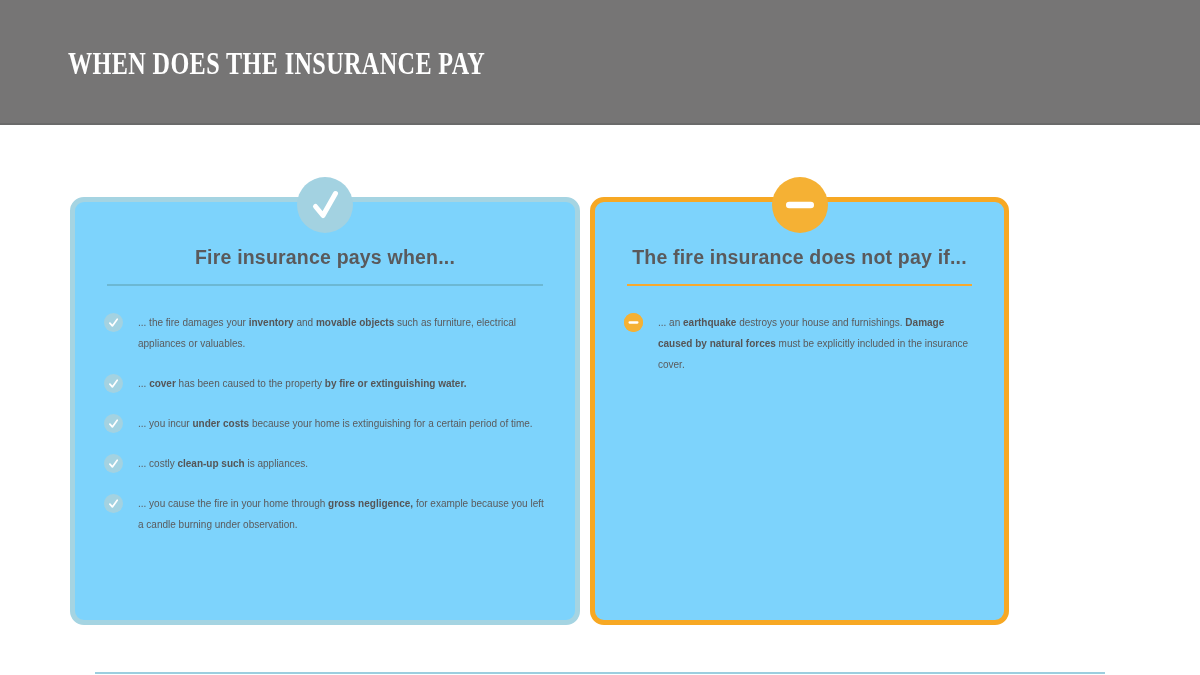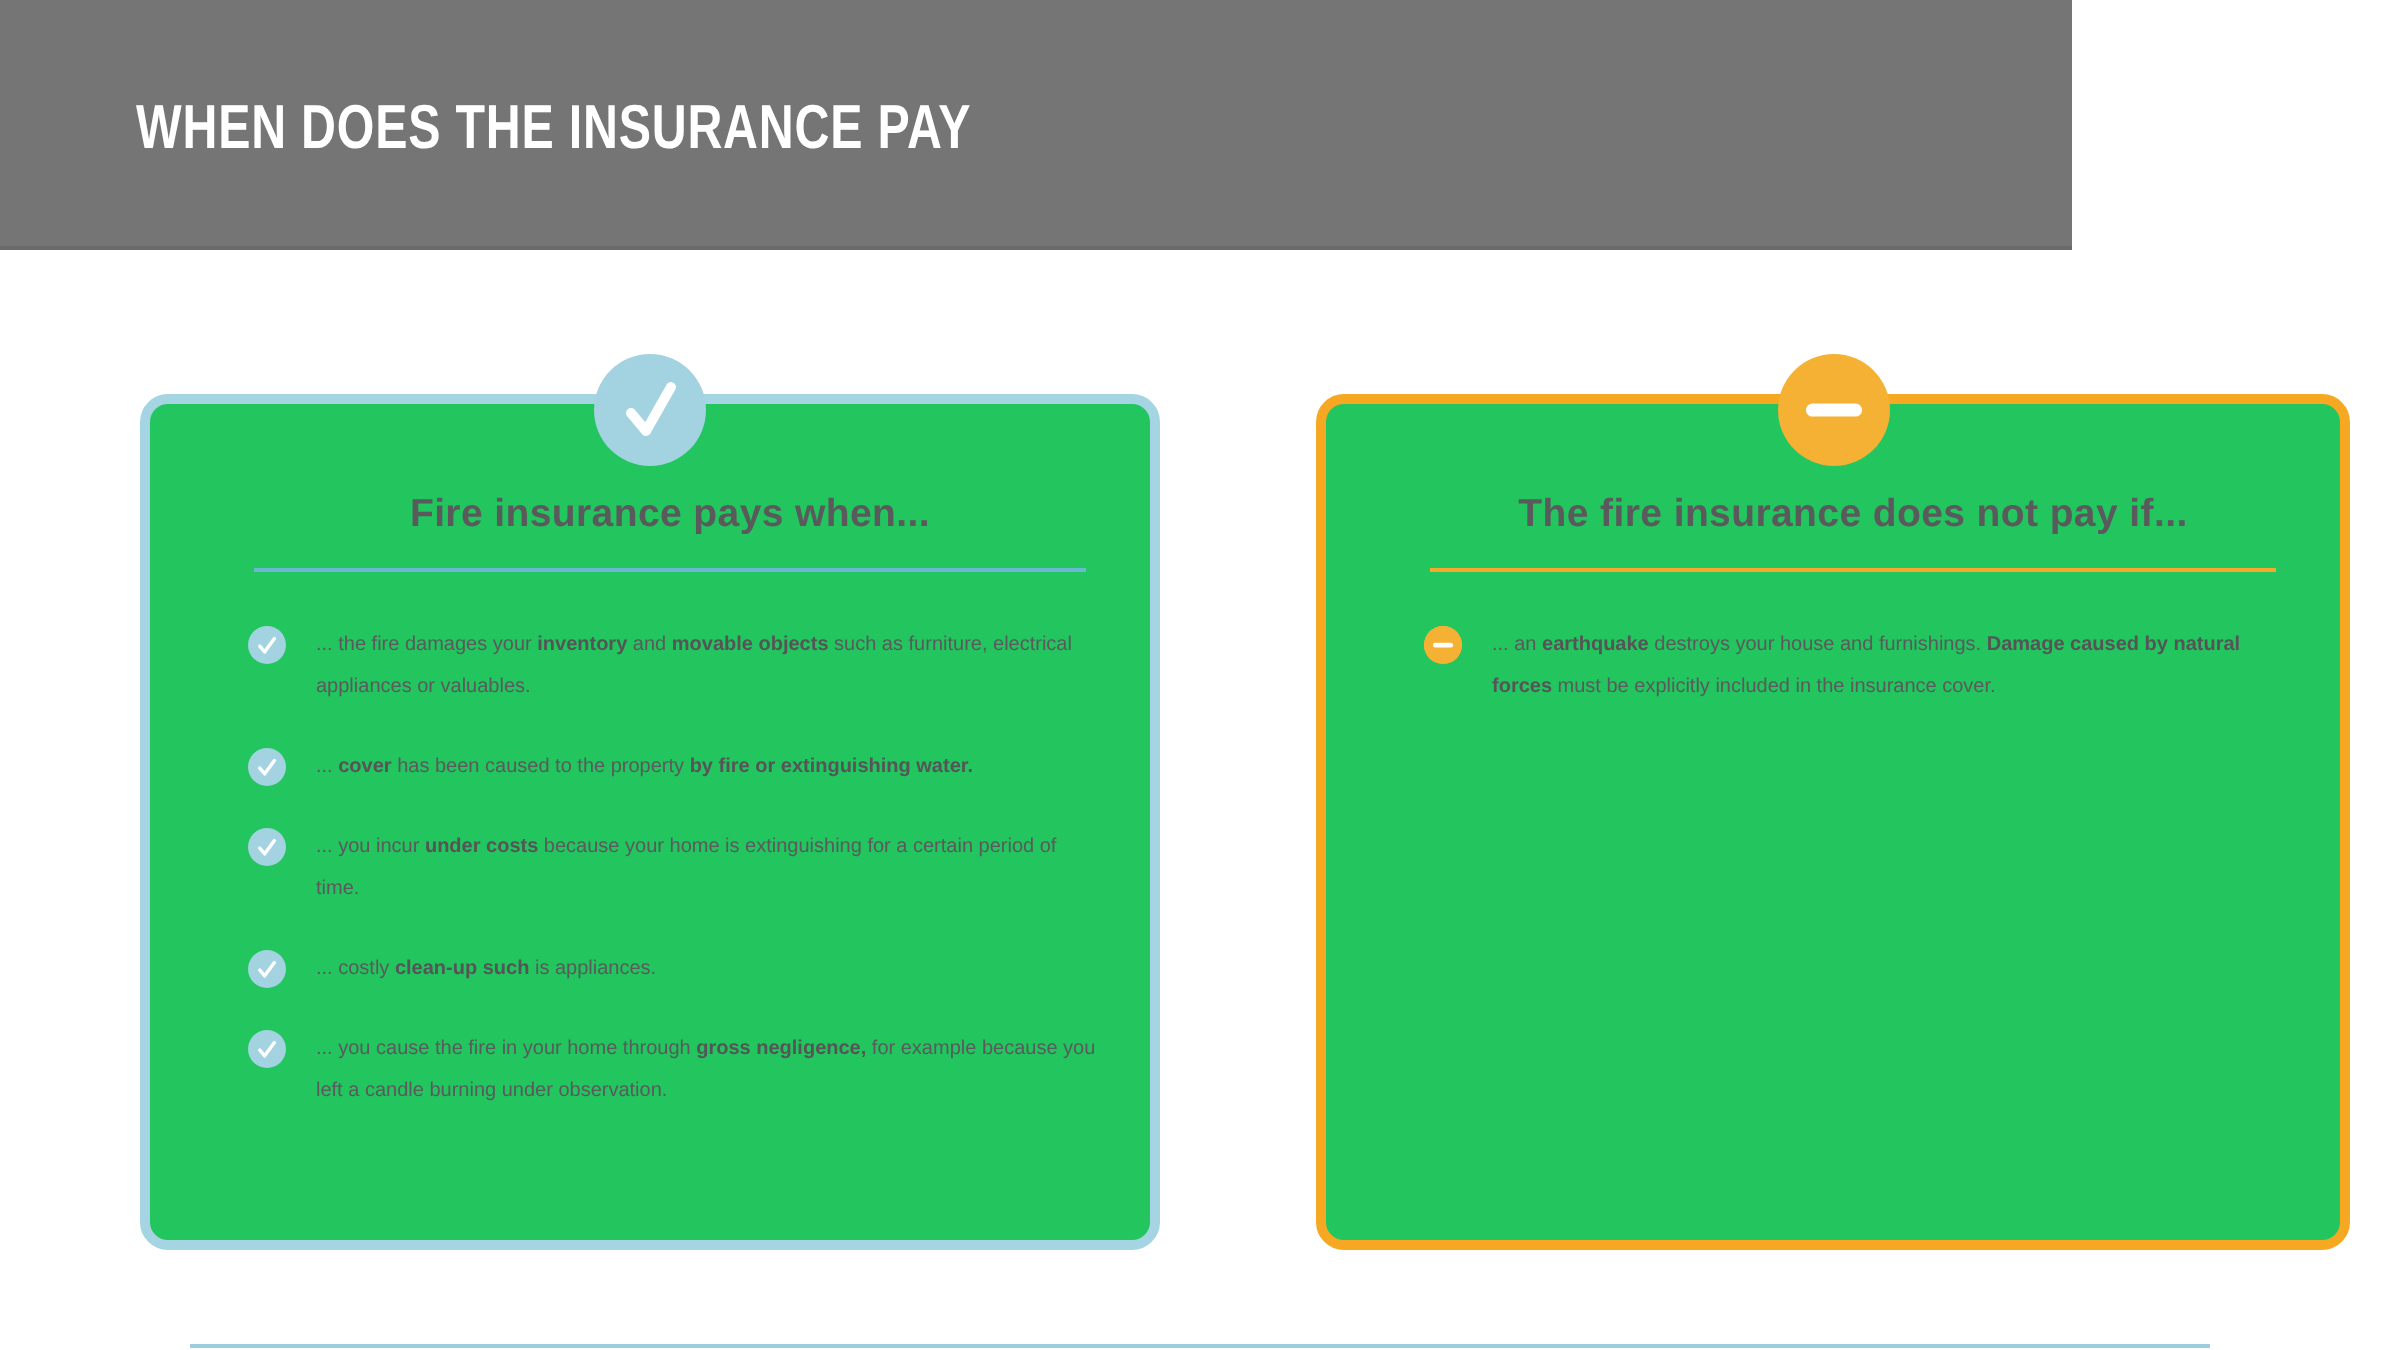--- a/index.html
+++ b/index.html
@@ -12,44 +12,44 @@
     --header-bg:#767575;
     --text:#5A5A5C;
   }
   *{margin:0;padding:0;box-sizing:border-box;}
   html,body{width:1200px;height:675px;overflow:hidden;}
   body{font-family:"Liberation Sans","DejaVu Sans",sans-serif;background:#ffffff;}
   .page{position:relative;width:1200px;height:675px;background:#ffffff;}
 
   
   .topbar{
-    position:absolute;left:0;top:0;width:1036px;height:125px;
+    position:absolute;left:0;top:0;width:1200px;height:125px;
     background:var(--header-bg);
     border-bottom:2px solid #6A6A6A;
+    font-family:Liberation Serif, serif;
   }
   .topbar h1{
     position:absolute;left:68px;top:46px;
     color:#ffffff;
     font-size:31px;
     font-weight:bold;
     letter-spacing:0.5px;
     white-space:nowrap;
     transform:scaleX(0.78);
     transform-origin:left center;
   }
 
   
   .card{
     position:absolute;top:197px;height:428px;
-    background:#22c55e;
+    background:#7dd3fc;
     border-radius:14px;
-    padding-left:20px;
   }
   .card-blue{left:70px;width:510px;border:5px solid var(--blue-border);}
-  .card-orange{left:658px;width:517px;border:5px solid var(--orange-border);}
+  .card-orange{left:590px;width:419px;border:5px solid var(--orange-border);}
 
   .badge{
     position:absolute;top:-25px;left:50%;margin-left:-28px;
     width:56px;height:56px;
   }
   .badge svg{display:block;width:56px;height:56px;}
 
   .card-title{
     margin:44px 28px 0;
     text-align:center;

